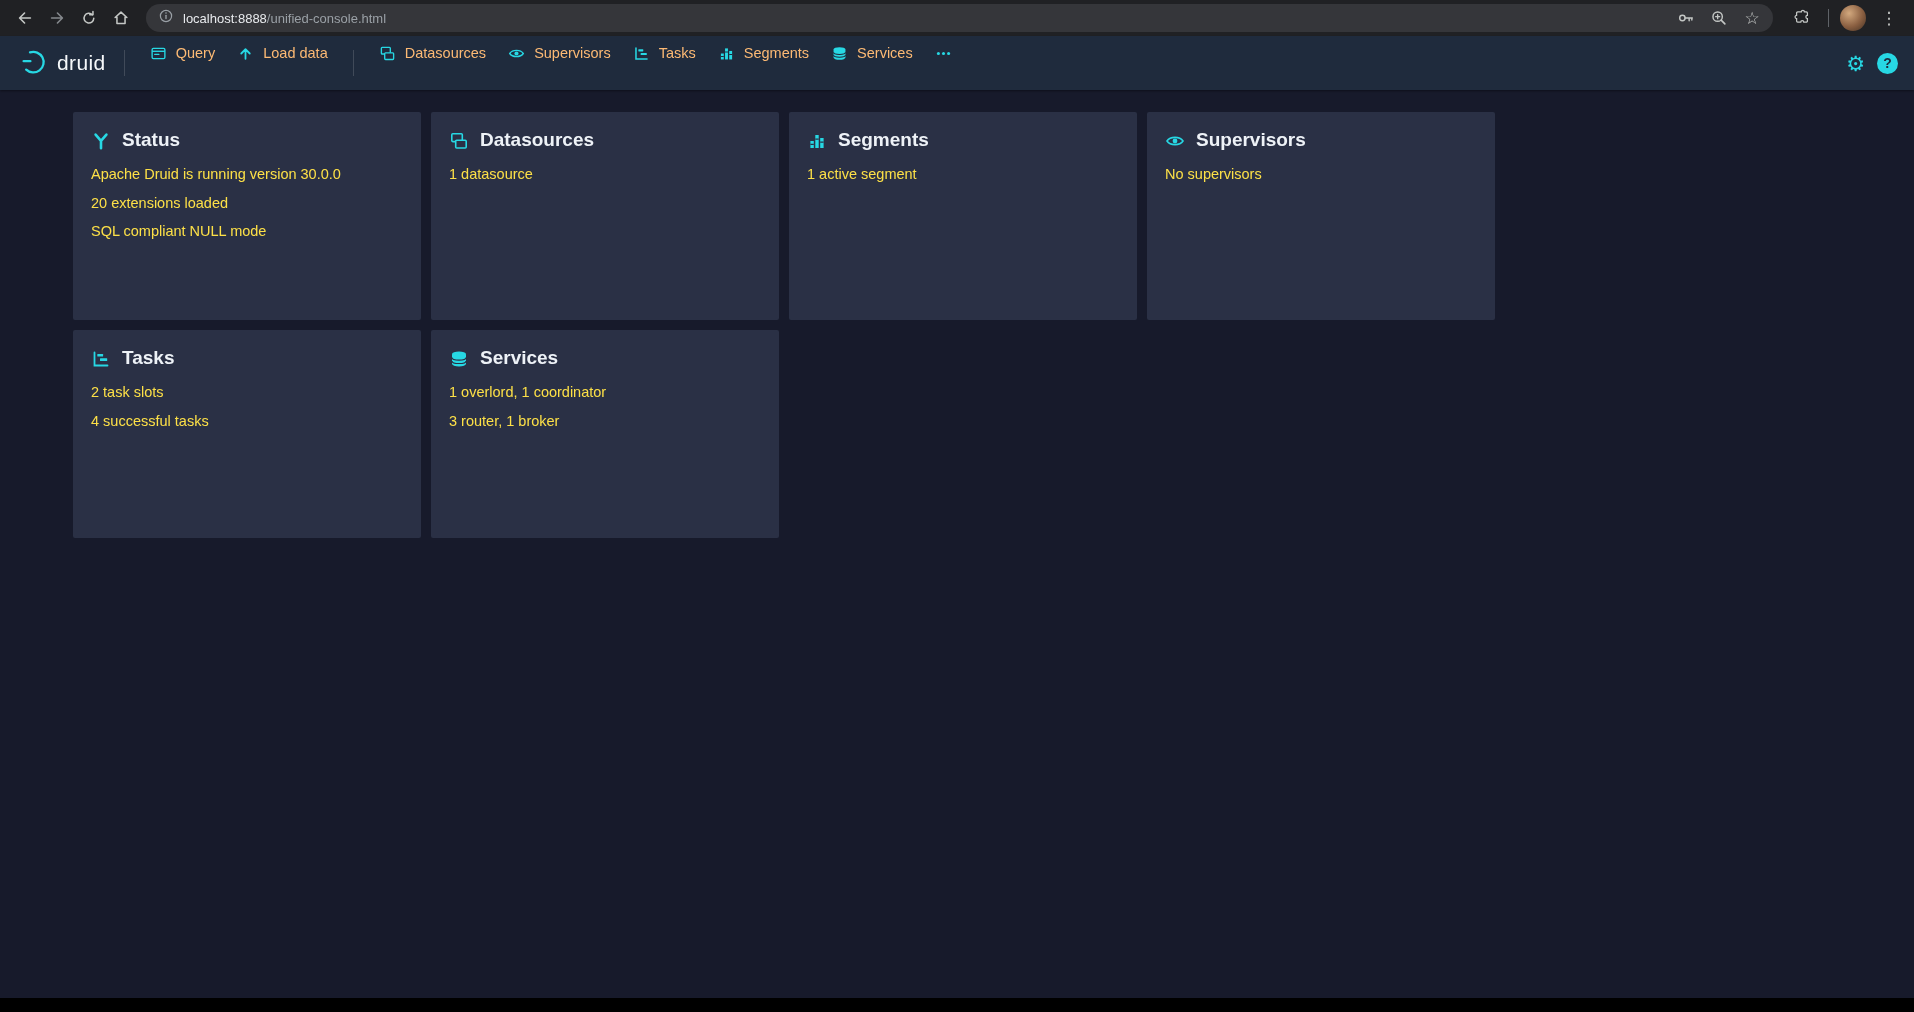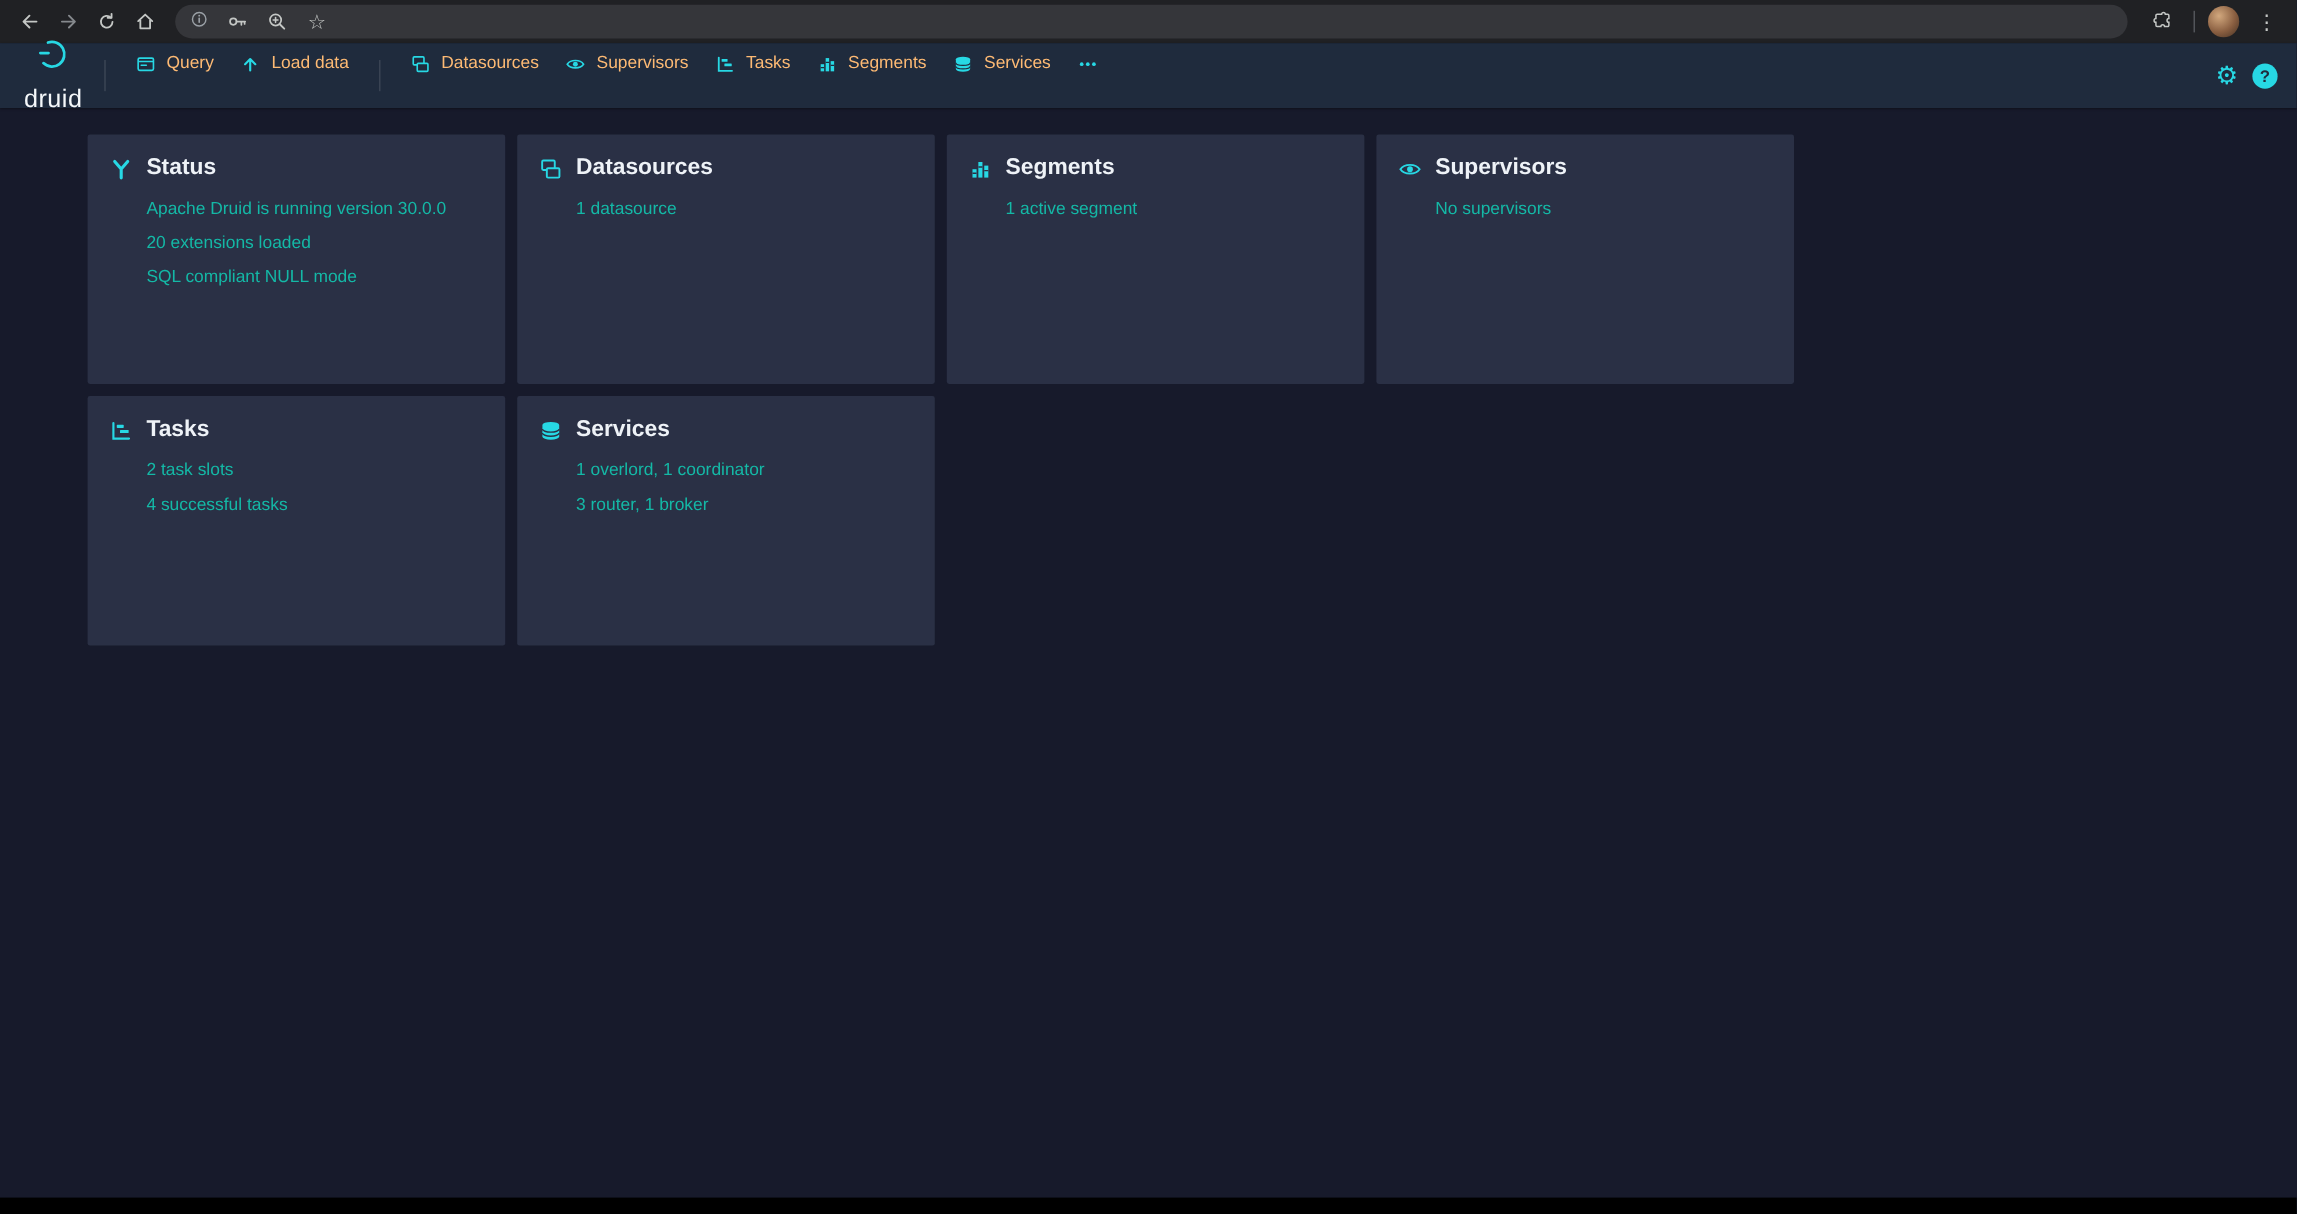--- a/index.html
+++ b/index.html
@@ -32,21 +32,21 @@
   .kebab { font-size:17px; letter-spacing:0; }
   .chrome-right { display:flex; align-items:center; gap:8px; padding-left:4px; }
   .vsep-chrome { width:1px; height:18px; background:#5f6368; margin:0 3px; }
   .avatar { width:26px; height:26px; border-radius:50%; border:none; cursor:pointer;
             background:radial-gradient(circle at 35% 32%, #d2a87e, #8a5f41 55%, #4a3526 95%); }
 
   
   .navbar { height:54px; background:var(--navbg); --ctx:var(--navbg);
             display:flex; align-items:center; padding:0 16px; flex:0 0 auto;
             box-shadow:0 1px 2px rgba(0,0,0,.4); }
-  .brand { display:flex; align-items:center; gap:9px; border:none; background:none; cursor:pointer; padding:0 4px;flex-direction:column; }
+  .brand { display:flex; align-items:center; gap:9px; border:none; background:none; cursor:pointer; padding:0 4px; }
   .brand-text { color:#f5f8fa; font-size:21px; letter-spacing:.4px; font-family:"Liberation Sans", sans-serif; }
   .nav-sep { width:1px; height:26px; background:rgba(255,255,255,.15); margin:0 14px; flex:0 0 auto; }
   .nav-item { display:flex; align-items:flex-start; gap:9px; height:36px; padding:0 11px; border:none; background:transparent;
               border-radius:3px; cursor:pointer; color:#fdba74; font-size:14.5px; font-family:inherit; flex:0 0 auto; }
   .nicon { display:flex; }
   .nicon svg { width:17px; height:17px; display:block; }
   .nav-right { margin-left:auto; display:flex; align-items:center; gap:12px; }
   .gear-btn { font-size:21px; color:var(--accent); background:none; border:none; cursor:pointer; line-height:1; }
   .help-btn { width:21px; height:21px; border-radius:50%; background:var(--accent); color:var(--navbg);
               font-weight:bold; font-size:14px; display:flex; align-items:center; justify-content:center;
@@ -54,21 +54,21 @@
 
   
   .main { flex:1; padding:22px 0 0 73px; overflow:hidden; }
   .grid { display:grid; grid-template-columns:repeat(4, 348px); gap:10px; }
   .card { background:var(--cardbg); --ctx:var(--cardbg); border-radius:2px; min-height:208px;
           padding:17px 18px; cursor:pointer; }
   .card-head { display:flex; align-items:flex-end; gap:11px; margin-bottom:9px; }
   .cicon { display:flex; }
   .cicon svg { width:20px; height:20px; display:block; }
   .card-title { color:#eef2f7; font-size:19px; font-weight:700; }
-  .card-line { margin-left:31px; color:#14b8a6; font-size:14.5px; line-height:28.5px; }
+  .card-line { color:#fde047; font-size:14.5px; line-height:28.5px; }
 
   .bottom-strip { height:14px; background:#000; flex:0 0 auto; }
 </style>
 </head>
 <body>
 
 <div class="chrome">
   <button class="chrome-btn">
     <span>
         <svg width="18" height="18" viewBox="0 0 20 20">
@@ -98,20 +98,21 @@
         </svg>
       </span>
   </button>
 
   <div class="omnibox">
     <span><svg width="16" height="16" viewBox="0 0 20 20">
           <circle cx="10" cy="10" r="7" fill="none" stroke="#9aa0a6" stroke-width="1.5"></circle>
           <path d="M10 9.2 v4" stroke="#9aa0a6" stroke-width="1.7" stroke-linecap="round"></path>
           <circle cx="10" cy="6.3" r="1" fill="#9aa0a6"></circle>
         </svg></span>
+    <span class="url"><span class="host">localhost:8888</span><span>/unified-console.html</span></span>
     <span class="omni-actions">
       <button class="chrome-btn">
         <span>
             <svg width="18" height="18" viewBox="0 0 20 20">
               <circle cx="6" cy="10" r="3" fill="none" stroke="#c4c7c5" stroke-width="1.6"></circle>
               <path d="M9 10 h8 M13.5 10 v3 M16.5 10 v2.2" fill="none" stroke="#c4c7c5" stroke-width="1.6" stroke-linecap="round"></path>
             </svg>
           </span>
       </button>
       <button class="chrome-btn">

